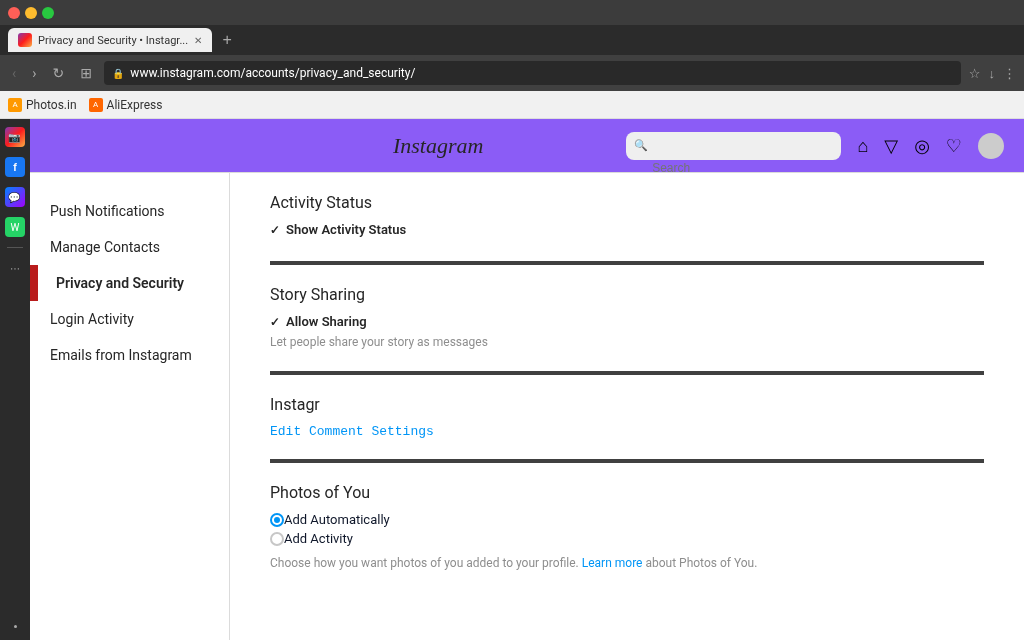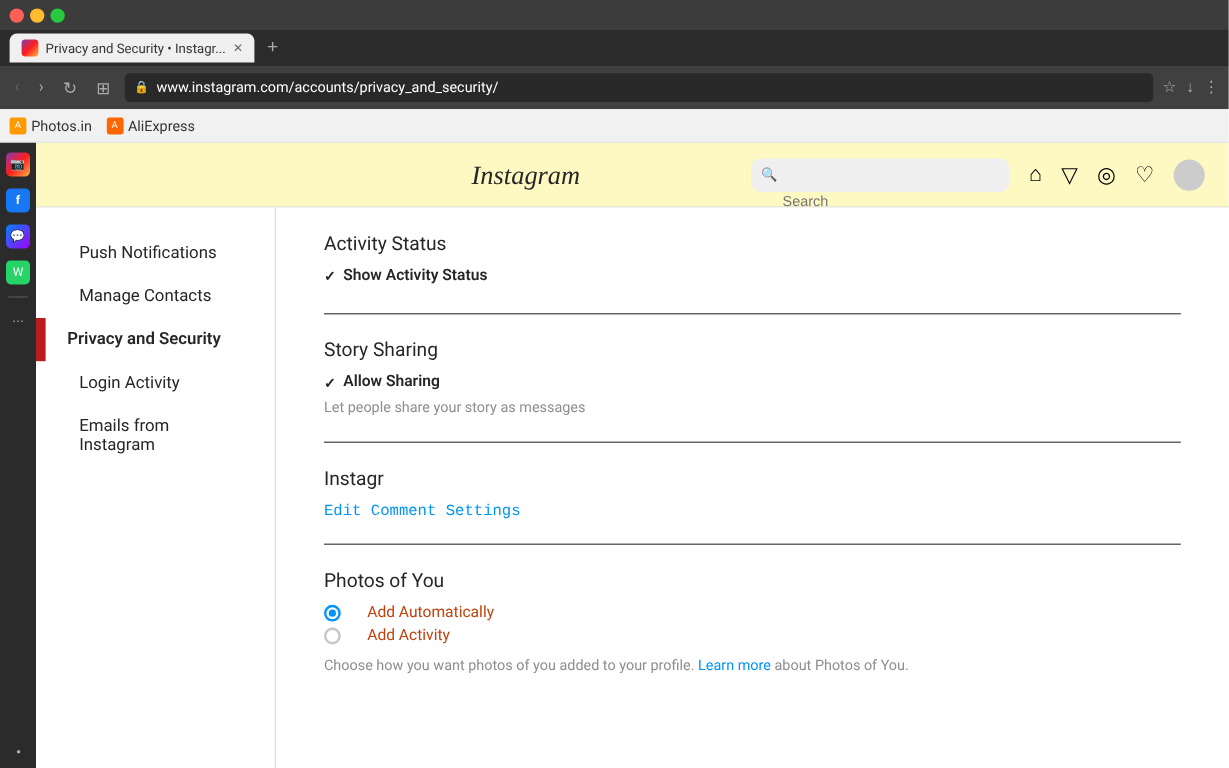--- a/index.html
+++ b/index.html
@@ -42,45 +42,45 @@
     .dock-icon.messenger { background: linear-gradient(135deg, #0084ff, #a200fa); color: white; }
     .dock-icon.wa { background: #25d366; color: white; }
     .dock-icon.more { background: none; color: #aaa; }
     .dock-divider { width: 16px; height: 1px; background: #555; }
     .dock-dot { width: 3px; height: 3px; border-radius: 50%; background: #aaa; margin-top: auto; margin-bottom: 4px; }
 
     
     .main-content { flex: 1; display: flex; flex-direction: column; background: #fafafa; overflow: hidden; }
 
     
-    .ig-header { background: #fef9c3; border-bottom: 1px solid #dbdbdb; height: 54px; display: flex; align-items: center; padding: 0 20px; justify-content: space-between; }
+    .ig-header { background: #8b5cf6; border-bottom: 1px solid #dbdbdb; height: 54px; display: flex; align-items: center; padding: 0 20px; justify-content: space-between; }
     .ig-search { background: #efefef; border-radius: 8px; height: 28px; width: 215px; display: flex; align-items: center; padding: 0 8px; gap: 4px; border: none; }
     .ig-search input { background: none; border: none; outline: none; font-size: 12px; color: #8e8e8e; width: 100%; margin-top: 45px; }
     .ig-icon { cursor: pointer; font-size: 18px; }
     .ig-avatar { width: 26px; height: 26px; border-radius: 50%; background: #ccc; cursor: pointer; }
 
     
     .content-area { display: flex; flex: 1; overflow: hidden; background: #fff; }
 
     
     .settings-sidebar { width: 200px; padding: 20px 0; border-right: 1px solid #dbdbdb; background: #fff; }
-    .settings-nav-item { padding: 10px 36px; font-size: 14px; color: #262626; cursor: pointer; display: flex; align-items: center; }
+    .settings-nav-item { padding: 10px 20px; font-size: 14px; color: #262626; cursor: pointer; display: flex; align-items: center; }
     .settings-nav-item.active { font-weight: 600; border-left: 8px solid #b91c1c; padding-left: 18px; }
 
     
     .settings-main { flex: 1; overflow-y: auto; padding: 20px 40px; background: #fff; }
-    .settings-section { margin-bottom: 0; padding-bottom: 20px; border-bottom: 1px solid #404040; margin-bottom: 20px; }
+    .settings-section { margin-bottom: 0; padding-bottom: 20px; border-bottom: 4px solid #404040; margin-bottom: 20px; }
     .settings-section:last-child { border-bottom: none; }
     .section-title { font-size: 16px; font-weight: 400; color: #262626; margin-bottom: 10px; }
     .section-link { font-size: 13px; color: #0095f6; cursor: pointer; margin-top: 6px; display: block; font-family: Liberation Mono, monospace; }
     .checkmark-item { display: flex; align-items: center; gap: 6px; font-size: 13px; font-weight: 600; color: #262626; margin-bottom: 4px; }
     .checkmark { color: #262626; font-size: 12px; }
     .section-desc { font-size: 12px; color: #8e8e8e; line-height: 1.5; margin-top: 4px; }
     .radio-group { margin-bottom: 8px; }
-    .radio-item { display: flex; align-items: center; gap: 22px; font-size: 13px; color: #c2410c; margin-bottom: 4px; }
+    .radio-item { display: flex; align-items: center; gap: 0; font-size: 13px; color: #0f172a; margin-bottom: 4px; }
     .radio-circle { width: 14px; height: 14px; border-radius: 50%; border: 2px solid #0095f6; display: flex; align-items: center; justify-content: center; }
     .radio-circle.filled::after { content: ''; width: 6px; height: 6px; border-radius: 50%; background: #0095f6; display: block; }
     .radio-circle.empty { border-color: #c7c7c7; }
 
     
     .settings-main::-webkit-scrollbar { width: 4px; }
     .settings-main::-webkit-scrollbar-track { background: #f1f1f1; }
     .settings-main::-webkit-scrollbar-thumb { background: #ccc; border-radius: 2px; }
   </style>
 </head>

